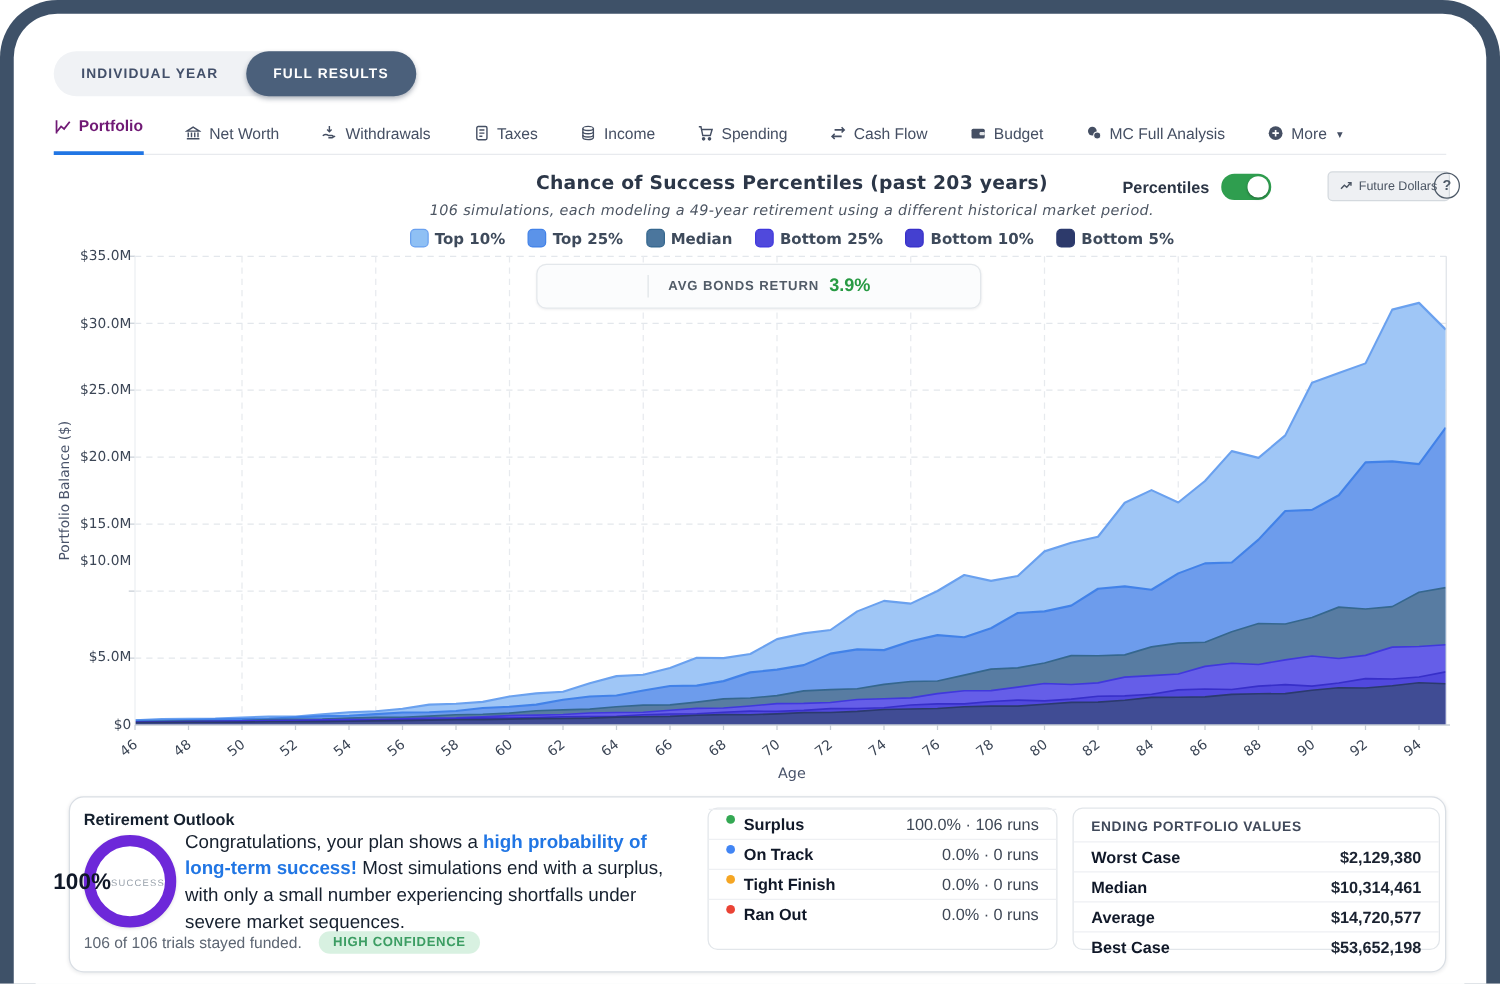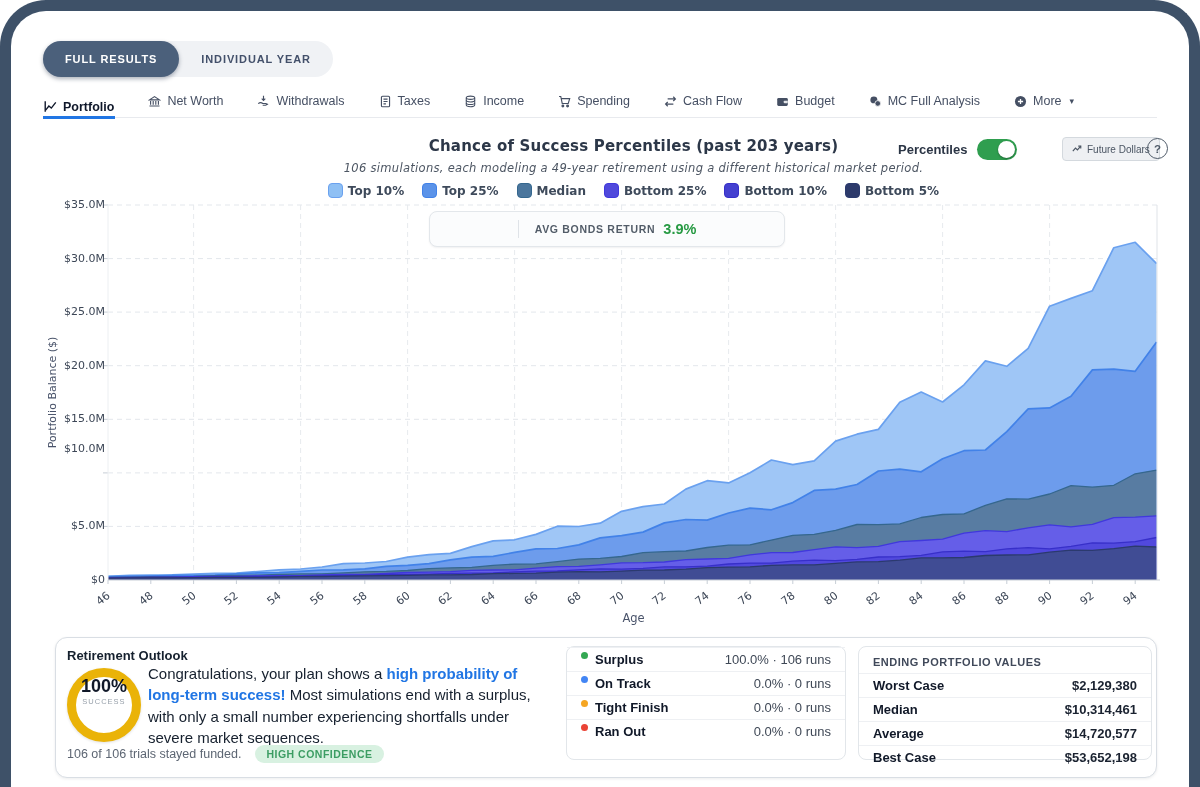--- a/index.html
+++ b/index.html
@@ -13,21 +13,21 @@
        display:flex;align-items:center;z-index:5;}
   .seg-btn{padding:0 22px;height:36px;display:flex;align-items:center;font-size:11px;font-weight:bold;
            letter-spacing:.9px;color:#43506a;border-radius:20px;cursor:pointer;white-space:nowrap;}
   .seg-btn.active{background:#4b607b;color:#fff;box-shadow:0 2px 4px rgba(20,35,60,.35);}
 
   
   .tabs{position:absolute;left:43px;top:90px;width:1114px;display:flex;gap:32px;
         border-bottom:1.5px solid #e8eaee;align-items:flex-end;z-index:5;}
   .tab{display:flex;align-items:center;gap:6px;font-size:12.5px;color:#454f63;
        padding:4px 1px 9px 1px;cursor:pointer;white-space:nowrap;}
-  .tab.active{color:#0f172a;font-weight:bold;border-bottom:3px solid #2176e4;margin-bottom:-1.5px;padding-bottom:2px;}
+  .tab.active{color:#701a75;font-weight:bold;border-bottom:3px solid #2176e4;margin-bottom:-1.5px;padding-bottom:13px;}
   .tab .ticon{display:flex;}
   .tab .ticon svg{width:13px;height:13px;display:block;}
   .tab .caret{font-size:9px;margin-left:2px;}
 
   
   .chart-title{position:absolute;left:110px;top:137px;width:1047px;text-align:center;z-index:4;
         font-family:"DejaVu Sans",sans-serif;font-size:15px;font-weight:bold;color:#2c3748;letter-spacing:.2px;}
   .chart-sub{position:absolute;left:110px;top:161px;width:1047px;text-align:center;z-index:4;
         font-family:"DejaVu Sans",sans-serif;font-size:11.5px;font-style:italic;color:#4d5663;letter-spacing:.3px;}
   .legend{position:absolute;left:110px;top:183px;width:1047px;display:flex;justify-content:center;
@@ -67,23 +67,23 @@
         transform:rotate(-90deg);font-family:"DejaVu Sans",sans-serif;font-size:11px;color:#49536a;z-index:3;}
   .xlab{position:absolute;font-family:"DejaVu Sans",sans-serif;font-size:11px;color:#3c4656;
         transform:rotate(-38deg);z-index:3;}
   .xaxis-title{position:absolute;left:110px;top:611px;width:1047px;text-align:center;
         font-family:"DejaVu Sans",sans-serif;font-size:11.5px;color:#49536a;z-index:3;}
 
   
   .summary{position:absolute;left:55px;top:637px;width:1100px;height:139px;background:#fff;
         border:1px solid #d9dee4;border-radius:12px;box-shadow:0 1px 3px rgba(16,24,40,.08);z-index:5;}
   .outlook-heading{position:absolute;left:67px;top:648px;font-size:13px;font-weight:bold;color:#15202e;z-index:6;}
-  .ring{position:absolute;left:67px;top:668px;width:56px;height:56px;border:9px solid #eab308;border-radius:50%;
-        background:#fff;box-shadow:0 1px 3px rgba(0,0,0,.12);display:flex;flex-direction:column;
-        align-items:center;justify-content:flex-start;z-index:6;}
+  .ring{position:absolute;left:67px;top:668px;width:56px;height:56px;border:9px solid #6d28d9;border-radius:50%;
+        background:#fff;box-shadow:0 1px 3px rgba(0,0,0,.12);display:flex;flex-direction:row;
+        align-items:center;justify-content:flex-end;z-index:6;}
   .ring .pct{font-size:18px;font-weight:bold;color:#101828;line-height:1;}
   .ring .cap{font-size:7.5px;letter-spacing:1px;color:#98a1ab;margin-top:2px;}
   .outlook-text{position:absolute;left:148px;top:663px;width:402px;font-size:15px;line-height:1.42;
         color:#16202e;z-index:6;}
   .outlook-text .hl{color:#2176e4;font-weight:bold;}
   .outlook-footer{position:absolute;left:67px;top:745px;display:flex;align-items:center;gap:14px;z-index:6;}
   .outlook-footer .trials{font-size:12.5px;color:#5d6673;}
   .badge{background:#d8f1e1;color:#3c9d63;font-size:10.5px;font-weight:bold;letter-spacing:.5px;
         border-radius:10px;padding:3px 11px;}
 
@@ -98,22 +98,22 @@
   .mini-row .rvalue{color:#3f4856;}
   .mini-card.ending .rvalue{font-weight:bold;color:#1a2230;}
 </style>
 </head>
 <body>
 
 <div class="app">
   <div class="frame"></div>
 
   <div class="seg">
+    <div class="seg-btn">INDIVIDUAL YEAR</div>
     <div class="seg-btn active">FULL RESULTS</div>
-    <div class="seg-btn">INDIVIDUAL YEAR</div>
   </div>
 
   <div class="tabs" id="nav-tabs">
       <div class="tab active">
        <span class="ticon">
           <svg viewBox="0 0 16 16" fill="none" stroke="currentColor" stroke-width="1.7">
             <path d="M1.5 14.5 v-13"></path>
             <path d="M1.5 14.5 h13" opacity="0"></path>
             <path d="M2 12.5 L6 7.5 L9 10 L14.5 3"></path>
           </svg>

